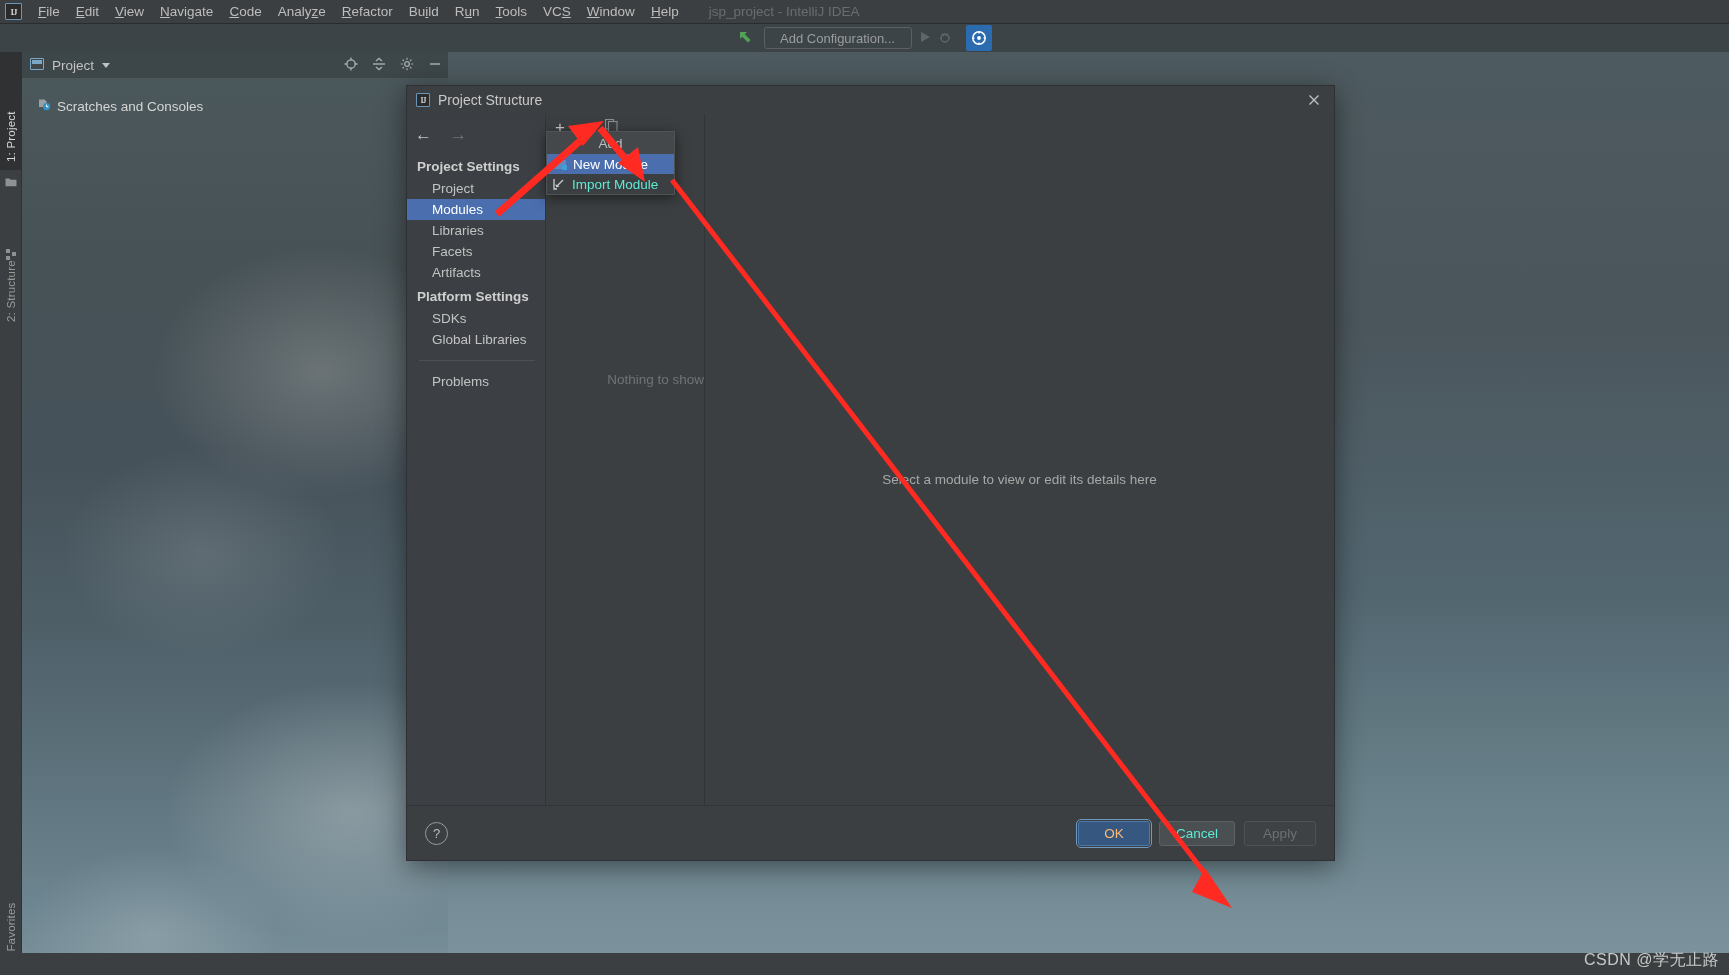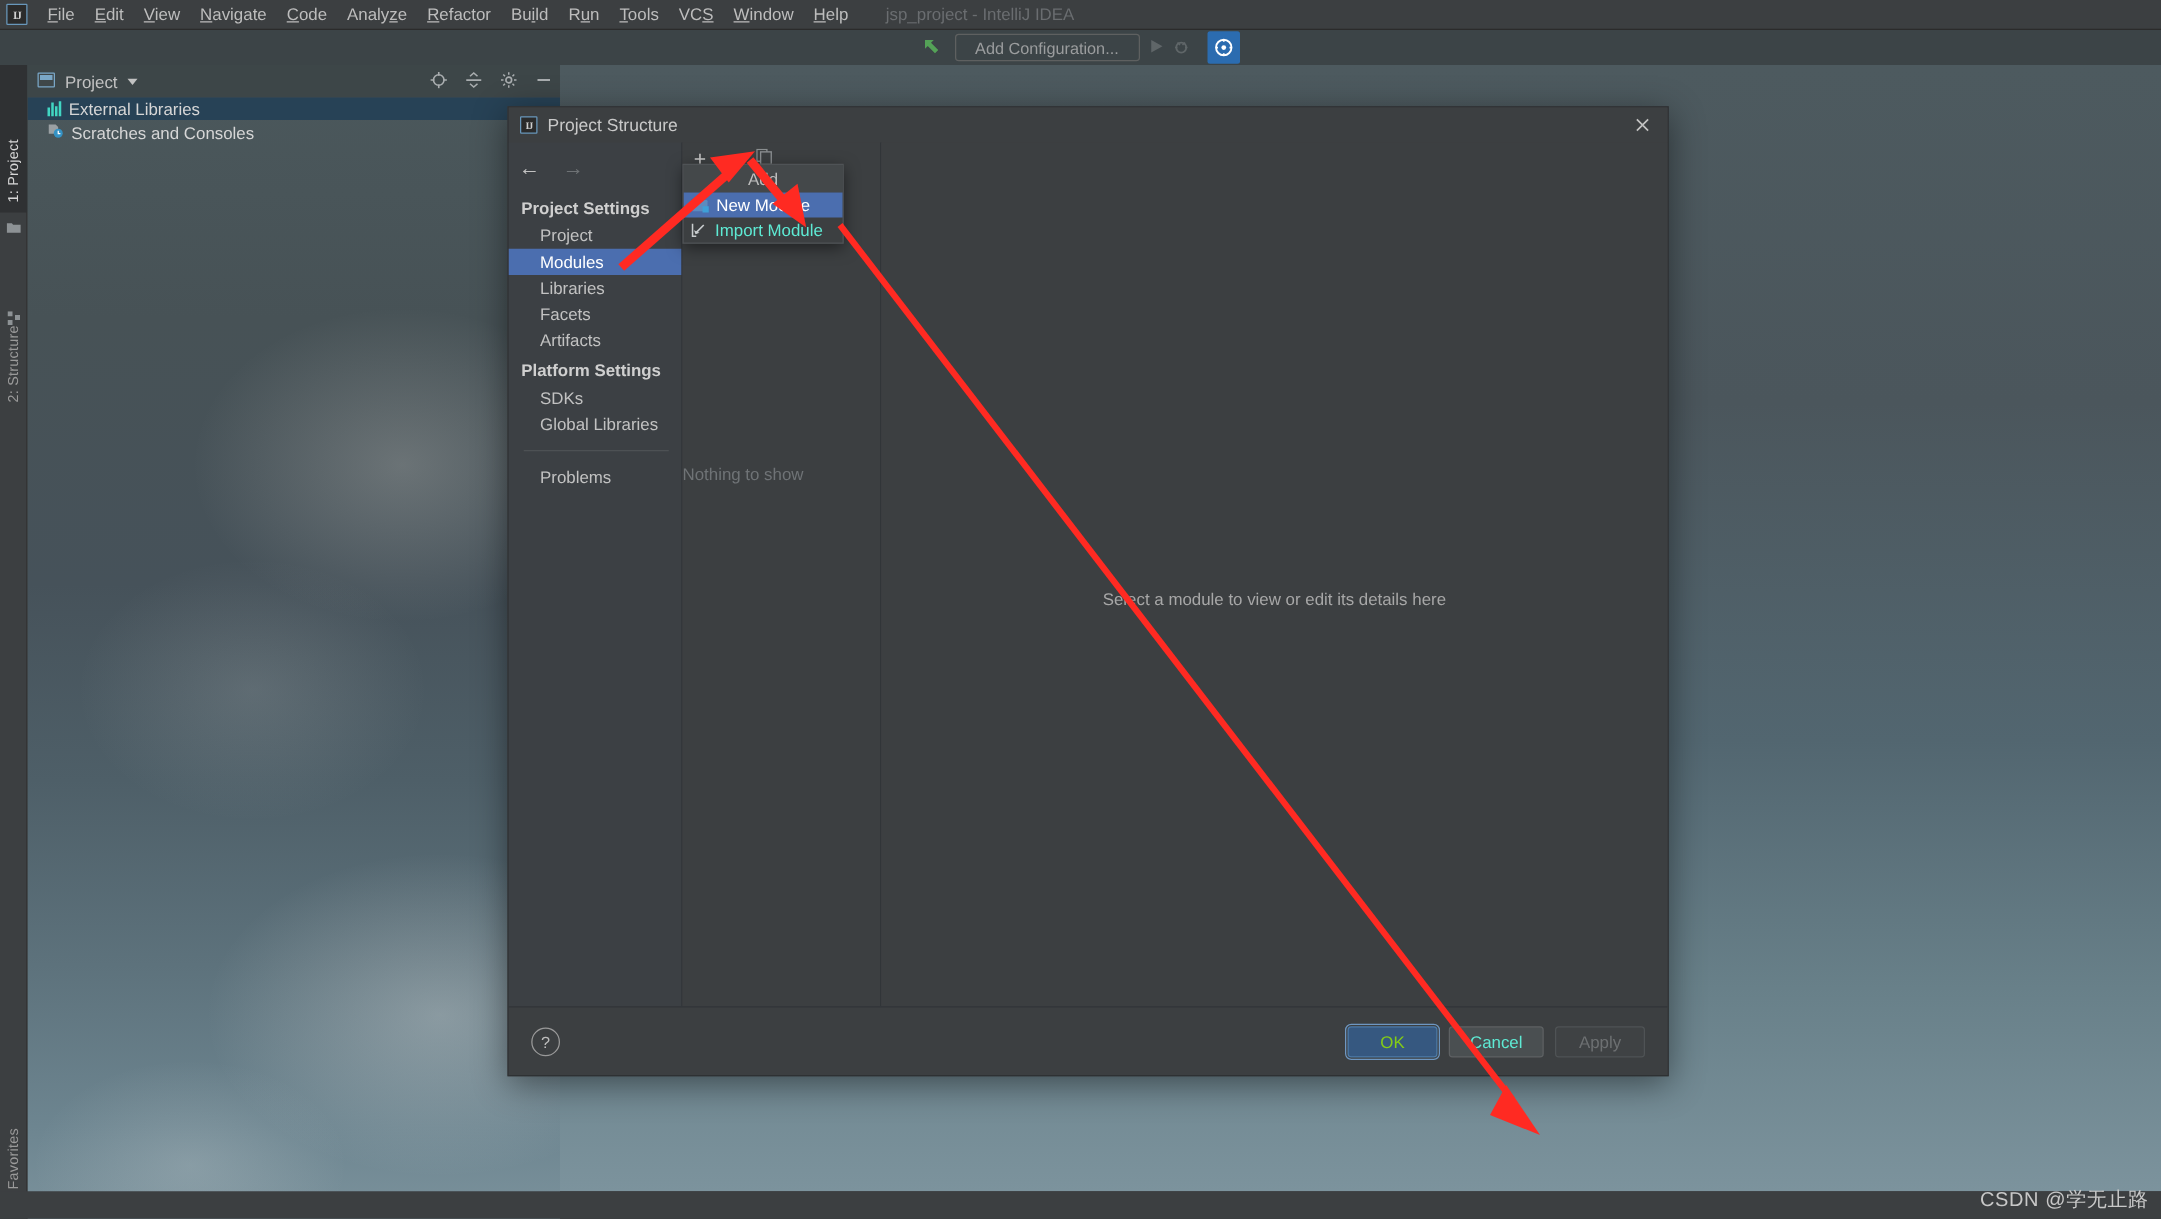--- a/index.html
+++ b/index.html
@@ -183,21 +183,21 @@
   }
   .mid-toolbar {
     height: 26px; display: flex; align-items: center; gap: 15px; padding-left: 9px;
     position: relative;
   }
   .plus-ico { color: #c6c6c6; font-size: 17px; line-height: 1; }
   .minus-ico { color: #767a7c; font-size: 17px; line-height: 1; }
   .copy-ico { color: #8a8e90; }
   .nothing-text {
     position: absolute; left: 0; right: 0; top: 258px;
-    text-align: left; color: #6f7376; font-size: 13.5px;
+    text-align: right; color: #6f7376; font-size: 13.5px;
   }
 
   .dlg-right {
     flex: 1 1 auto; background: #3c3f41; position: relative;
   }
   .select-module-text {
     position: absolute; left: 0; right: 0; top: 358px;
     text-align: center; color: #a7a7a7; font-size: 13.5px;
   }
 
@@ -213,21 +213,21 @@
   }
   .footer-btns {
     position: absolute; right: 18px; display: flex; gap: 9px; align-items: center;
   }
   .btn {
     height: 25px; min-width: 72px; padding: 0 16px; border-radius: 3px;
     font-size: 13.5px; display: flex; align-items: center; justify-content: center;
     border: 1px solid #5e6163; background: #4a4f51; color: #5eead4;
   }
   .btn.primary {
-    background: #365880; border: 1px solid #4d7ba8; color: #84cc16;
+    background: #365880; border: 1px solid #4d7ba8; color: #fdba74;
     outline: 1px solid #6e97c2; outline-offset: 1px;
   }
   .btn.disabled { color: #6d7072; border-color: #4f5355; background: #41464880; }
 
   
   .ctx-menu {
     position: absolute; left: 546px; top: 131px; width: 129px;
     background: #3c3f41; border: 1px solid #4f5356; z-index: 40;
     box-shadow: 0 3px 12px rgba(0,0,0,.5);
   }
@@ -375,29 +375,20 @@
             </svg>
         </span>
         <span>
           <svg width="14" height="14" viewBox="0 0 14 14">
               <path d="M2 7h10" stroke="#a9adaf" stroke-width="1.5"></path>
             </svg>
         </span>
       </div>
     </div>
 
-    <div class="tree-row selected" style="top:26px;">
-      <span class="bars-ico">
-        <i style="height:7px;"></i>
-          <i style="height:11px;"></i>
-          <i style="height:8px;"></i>
-          <i style="height:12px;"></i>
-      </span>
-      <span>External Libraries</span>
-    </div>
     <div class="tree-row" style="top:45px;">
       <span>
         <svg width="13" height="13" viewBox="0 0 13 13">
           <path d="M1 1.5h5.5l2 2v5.5H1z" fill="#9aa0a3"></path>
           <circle cx="8.6" cy="8.6" r="3.6" fill="#3592c4"></circle>
           <path d="M8.6 6.6v2.2h1.7" stroke="#ffffff" stroke-width="1" fill="none"></path>
         </svg>
       </span>
       <span>Scratches and Consoles</span>
     </div>

